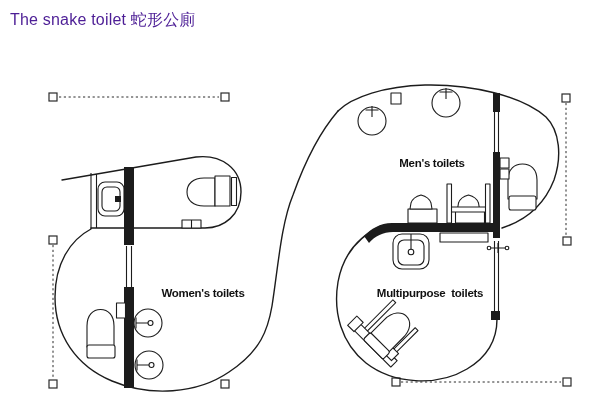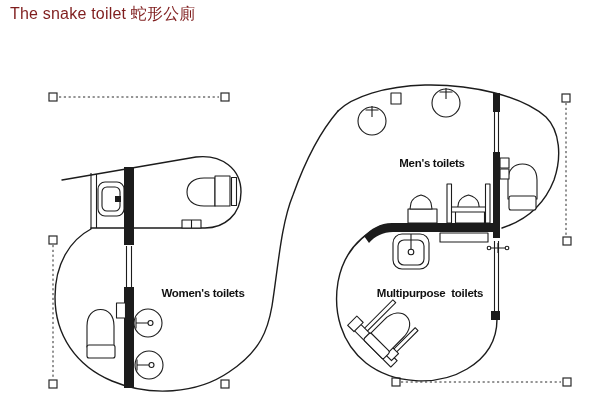--- a/index.html
+++ b/index.html
@@ -4,22 +4,22 @@
 <style>
   html,body{margin:0;padding:0;}
   body{
     width:600px;height:415px;
     background:#ffffff;
     font-family:"Liberation Sans", sans-serif;
     position:relative;
     overflow:hidden;
   }
   .page-title{
-    position:absolute;left:10px;top:4px;
-    font-size:16px;color:#7f1d1d;letter-spacing:.2px;
+    position:absolute;left:10px;top:10px;
+    font-size:16px;color:#4c1d95;letter-spacing:.2px;
   }
   svg{position:absolute;left:0;top:0;}
   .outline{fill:none;stroke:#1c1c1c;stroke-width:1.4;stroke-linecap:round;stroke-linejoin:round;}
   .thin{fill:none;stroke:#1c1c1c;stroke-width:1.1;stroke-linecap:butt;}
   .fix{fill:#ffffff;stroke:#1c1c1c;stroke-width:1.1;stroke-linejoin:round;}
   .blackwall{fill:#1c1c1c;stroke:none;}
   .dash{fill:none;stroke:#2a2a2a;stroke-width:1;stroke-dasharray:2.2 2.6;}
   .marker{fill:#ffffff;stroke:#2a2a2a;stroke-width:1.2;}
   .room-label{
     font-family:"Liberation Sans", sans-serif;

